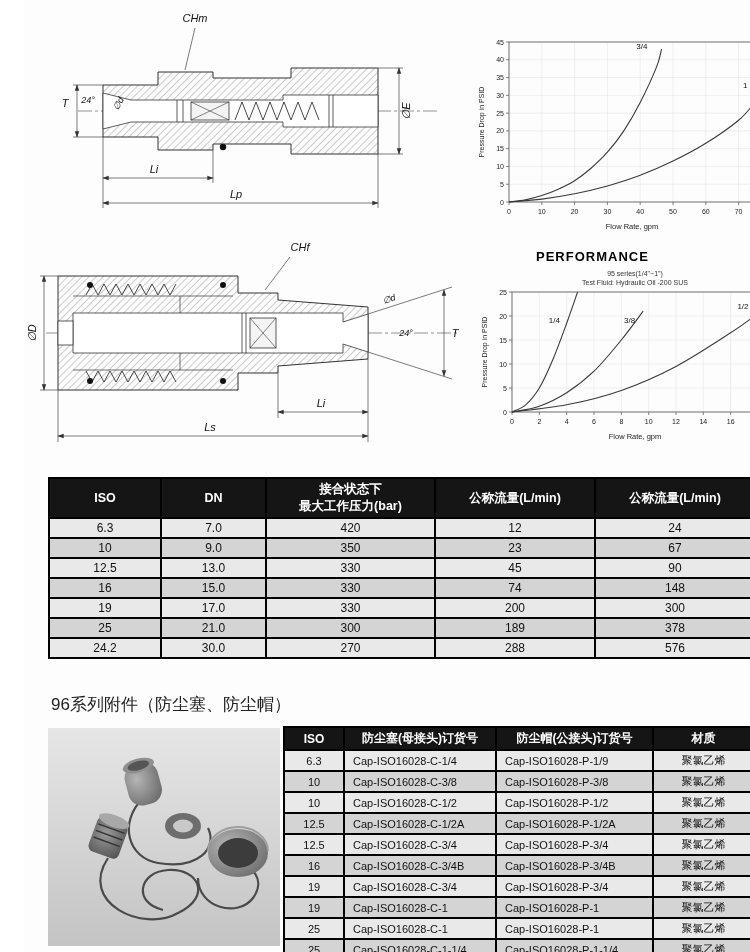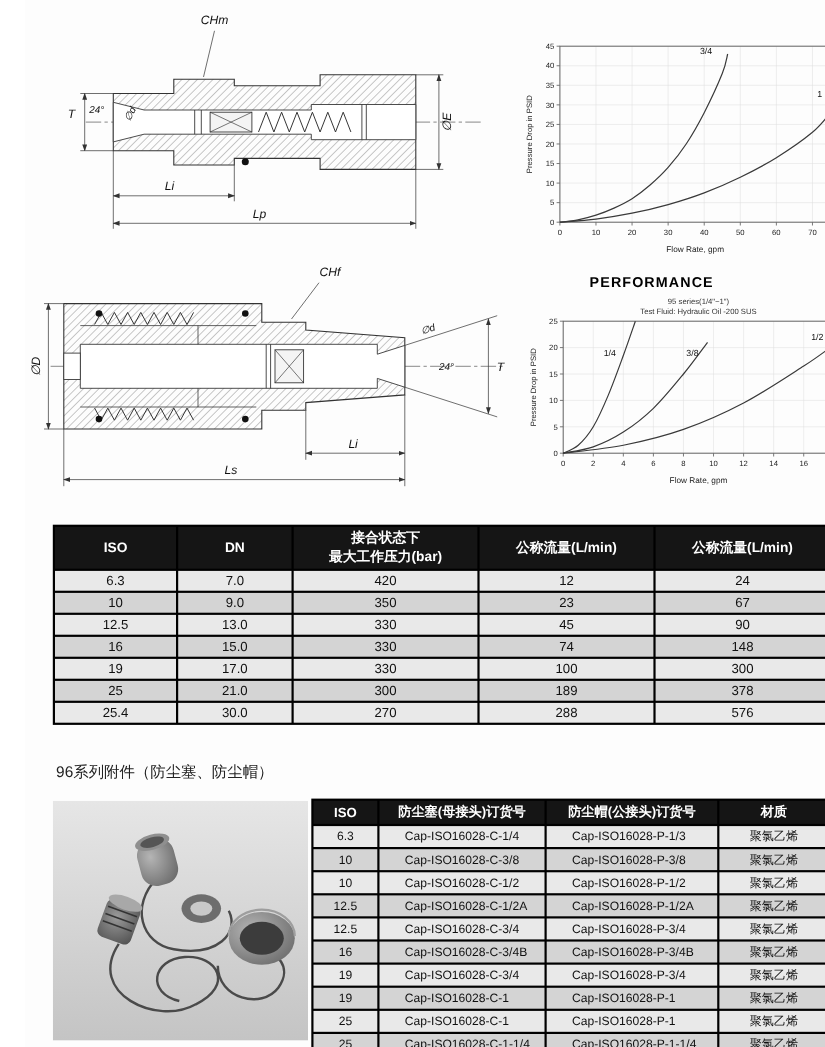--- a/index.html
+++ b/index.html
@@ -6,31 +6,31 @@
   html,body{width:750px;height:952px;}
   body{font-family:"Liberation Sans",sans-serif;background:#ffffff;}
   .page{position:absolute;left:0;top:0;width:750px;height:952px;background:#fdfdfd;overflow:hidden;color:#111;margin-left:23px;}
   svg{display:block;}
   .abs{position:absolute;}
   #drawing-male{left:10px;top:6px;}
   #drawing-female{left:5px;top:238px;}
   #chart0{position:absolute;left:452px;top:30px;width:292px;height:202px;}
   #chart1{position:absolute;left:455px;top:266px;width:292px;height:176px;}
   #perf-heading{position:absolute;left:477px;top:249px;font-size:13px;font-weight:bold;letter-spacing:1px;color:#000;padding-left:36px;}
-  #acc-heading{position:absolute;left:28px;top:693px;font-size:14px;color:#222;}
+  #acc-heading{position:absolute;left:28px;top:693px;font-size:17px;color:#222;}
   #photo{position:absolute;left:25px;top:728px;}
   table{position:absolute;border-collapse:separate;border-spacing:2px;background:#000000;table-layout:fixed;}
   th{background:#151515;color:#fff;font-weight:bold;text-align:center;vertical-align:middle;white-space:pre-line;}
   #spec-table{left:25px;top:477px;width:700px;}
   #spec-table th{font-size:12.5px;height:32px;padding:2px;}
   #spec-table td{font-size:12px;text-align:center;height:15px;padding:2px;vertical-align:middle;}
   #acc-table{left:260px;top:726px;width:466px;}
   #acc-table th{font-size:12px;height:19px;padding:2px;}
   #acc-table td{font-size:11px;text-align:center;height:15px;padding:2px;vertical-align:middle;}
-  #acc-table td.c1,#acc-table td.c2{text-align:left;padding-left:23px;}
+  #acc-table td.c1,#acc-table td.c2{text-align:left;padding-left:8px;}
   tbody tr:nth-child(odd) td{background:#e9e9e9;}
   tbody tr:nth-child(even) td{background:#d4d4d4;}
   svg text{font-family:"Liberation Sans",sans-serif;}
   .dim{font-style:italic;font-size:11px;fill:#111;}
   .dim-sm{font-style:italic;font-size:9px;fill:#111;}
 </style>
 </head>
 <body>
 
 <div class="page">
@@ -313,32 +313,32 @@
           <td class="c0">16</td>
           <td class="c1">15.0</td>
           <td class="c2">330</td>
           <td class="c3">74</td>
           <td class="c4">148</td>
         </tr>
         <tr>
           <td class="c0">19</td>
           <td class="c1">17.0</td>
           <td class="c2">330</td>
-          <td class="c3">100</td>
+          <td class="c3">200</td>
           <td class="c4">300</td>
         </tr>
         <tr>
           <td class="c0">25</td>
           <td class="c1">21.0</td>
           <td class="c2">300</td>
           <td class="c3">189</td>
           <td class="c4">378</td>
         </tr>
         <tr>
-          <td class="c0">25.4</td>
+          <td class="c0">24.2</td>
           <td class="c1">30.0</td>
           <td class="c2">270</td>
           <td class="c3">288</td>
           <td class="c4">576</td>
         </tr>
       </tbody>
     </table>
 
   <div id="acc-heading">96系列附件（防尘塞、防尘帽）</div>
 
@@ -398,21 +398,21 @@
           <th class="c0">ISO</th>
           <th class="c1">防尘塞(母接头)订货号</th>
           <th class="c2">防尘帽(公接头)订货号</th>
           <th class="c3">材质</th>
         </tr>
       </thead>
       <tbody>
         <tr>
           <td class="c0">6.3</td>
           <td class="c1">Cap-ISO16028-C-1/4</td>
-          <td class="c2">Cap-ISO16028-P-1/3</td>
+          <td class="c2">Cap-ISO16028-P-1/9</td>
           <td class="c3">聚氯乙烯</td>
         </tr>
         <tr>
           <td class="c0">10</td>
           <td class="c1">Cap-ISO16028-C-3/8</td>
           <td class="c2">Cap-ISO16028-P-3/8</td>
           <td class="c3">聚氯乙烯</td>
         </tr>
         <tr>
           <td class="c0">10</td>

